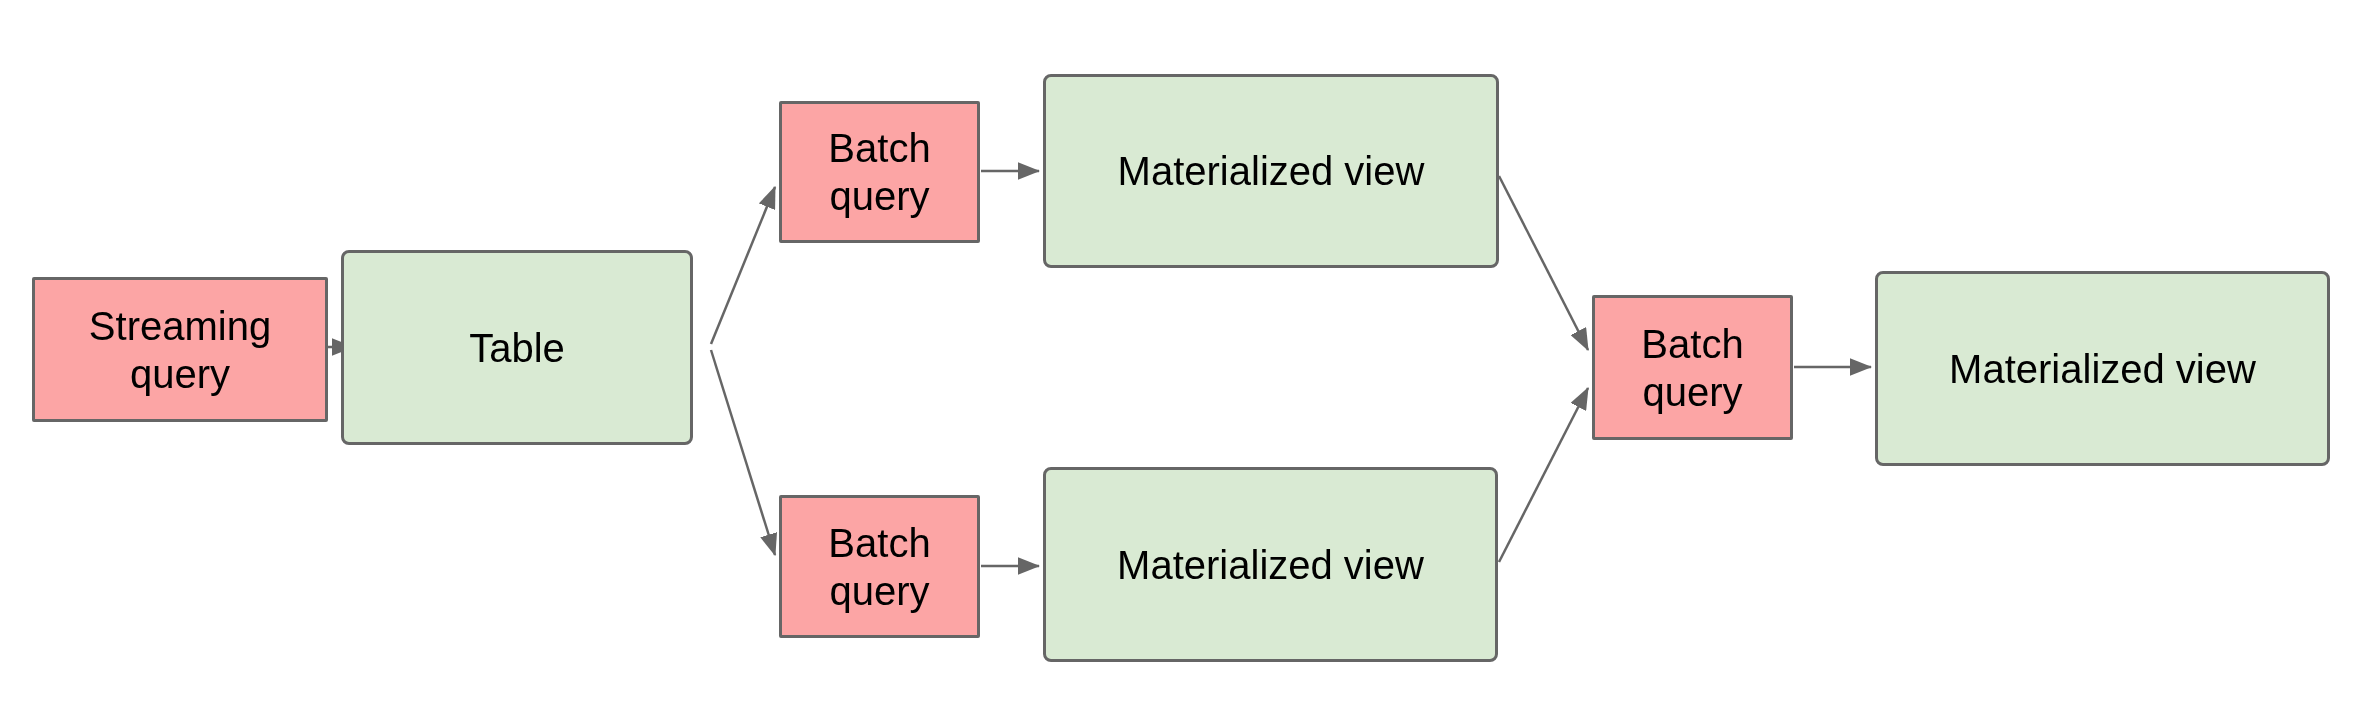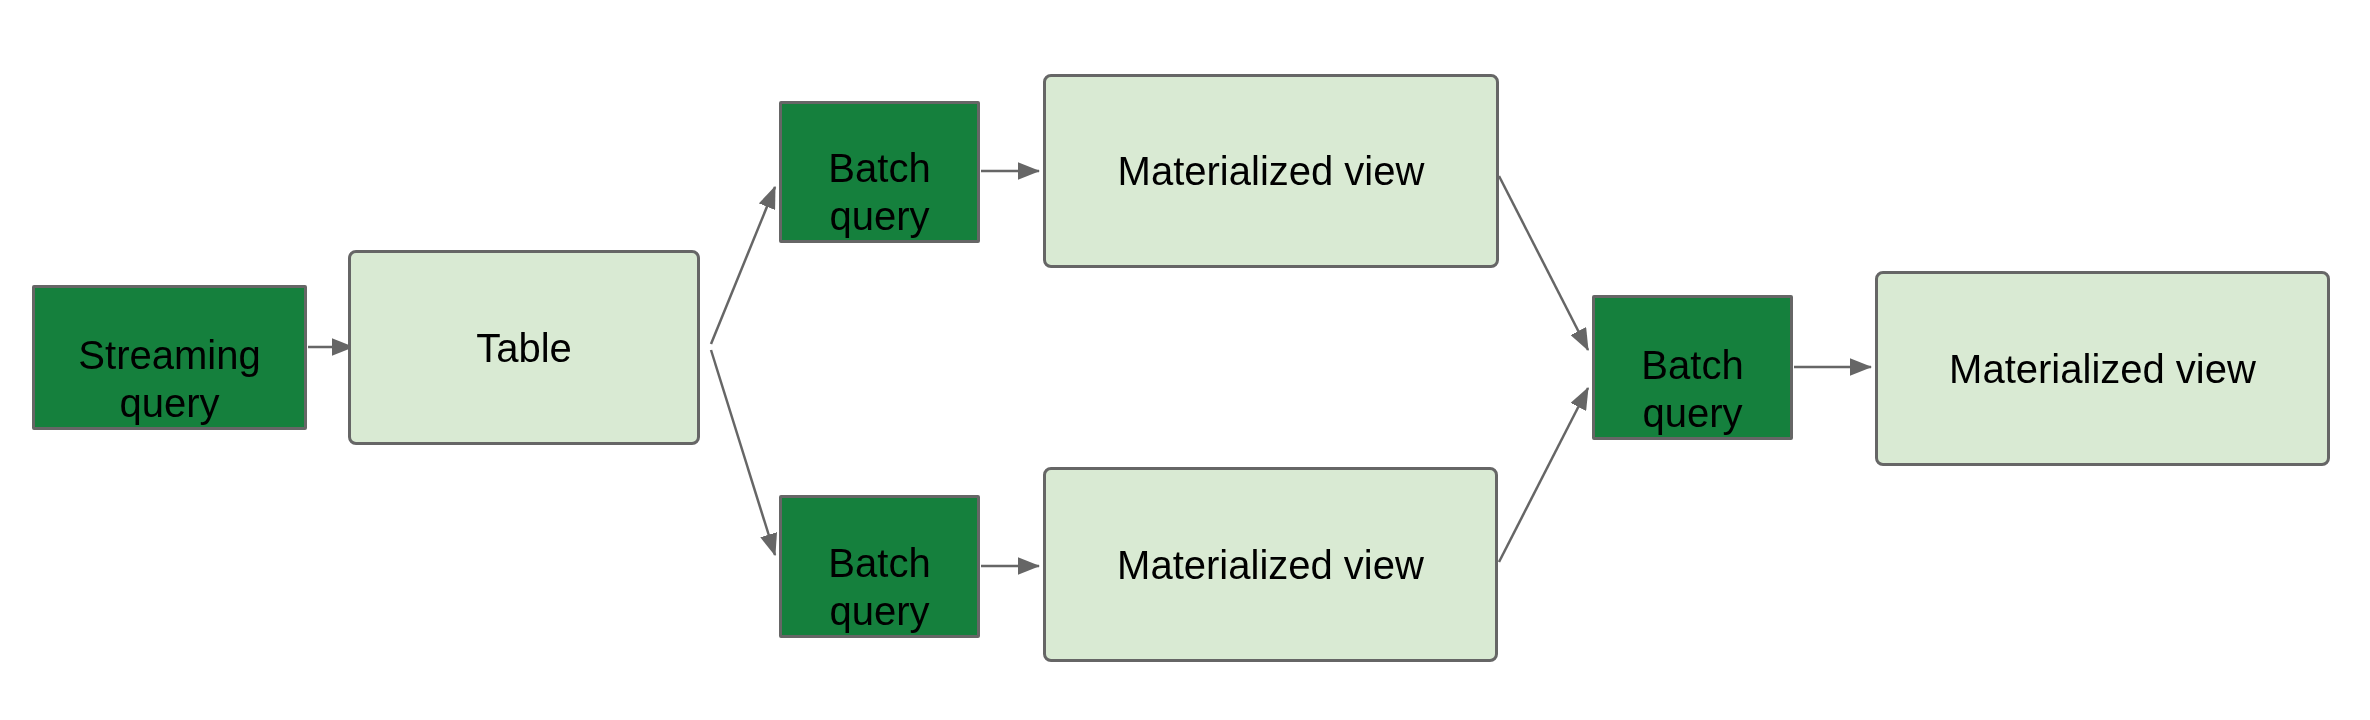--- a/index.html
+++ b/index.html
@@ -30,31 +30,30 @@
     display: flex;
     align-items: center;
     justify-content: center;
     text-align: center;
     color: #000000;
     font-size: 40px;
     line-height: 1.2;
   }
   .node .label { display: block; padding: 0 10px; }
   .query-node {
-    background: #15803d;
+    background: #fca5a5;
     border-radius: 2px;
-    align-items: flex-end;
   }
   .store-node {
     background: #d9ead3;
     border-radius: 8px;
   }
   
-  #n-streaming-query   { left: 32px;   top: 285px; width: 275px; height: 145px; }
-  #n-table             { left: 348px;  top: 250px; width: 352px; height: 195px; }
+  #n-streaming-query   { left: 32px;   top: 277px; width: 296px; height: 145px; }
+  #n-table             { left: 341px;  top: 250px; width: 352px; height: 195px; }
   #n-batch-query-top   { left: 779px;  top: 101px; width: 201px; height: 142px; }
   #n-mat-view-top      { left: 1043px; top: 74px;  width: 456px; height: 194px; }
   #n-batch-query-bottom{ left: 779px;  top: 495px; width: 201px; height: 143px; }
   #n-mat-view-bottom   { left: 1043px; top: 467px; width: 455px; height: 195px; }
   #n-batch-query-final { left: 1592px; top: 295px; width: 201px; height: 145px; }
   #n-mat-view-final    { left: 1875px; top: 271px; width: 455px; height: 195px; }
 
   .edge {
     stroke: #666666;
     stroke-width: 2.5;

